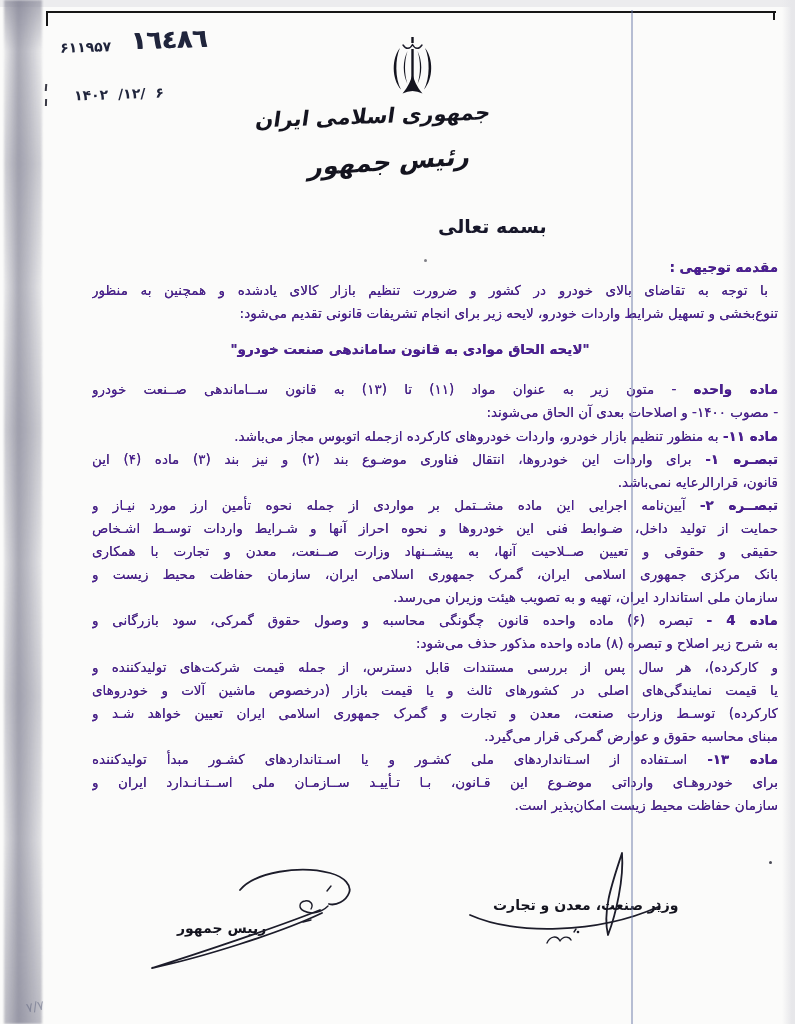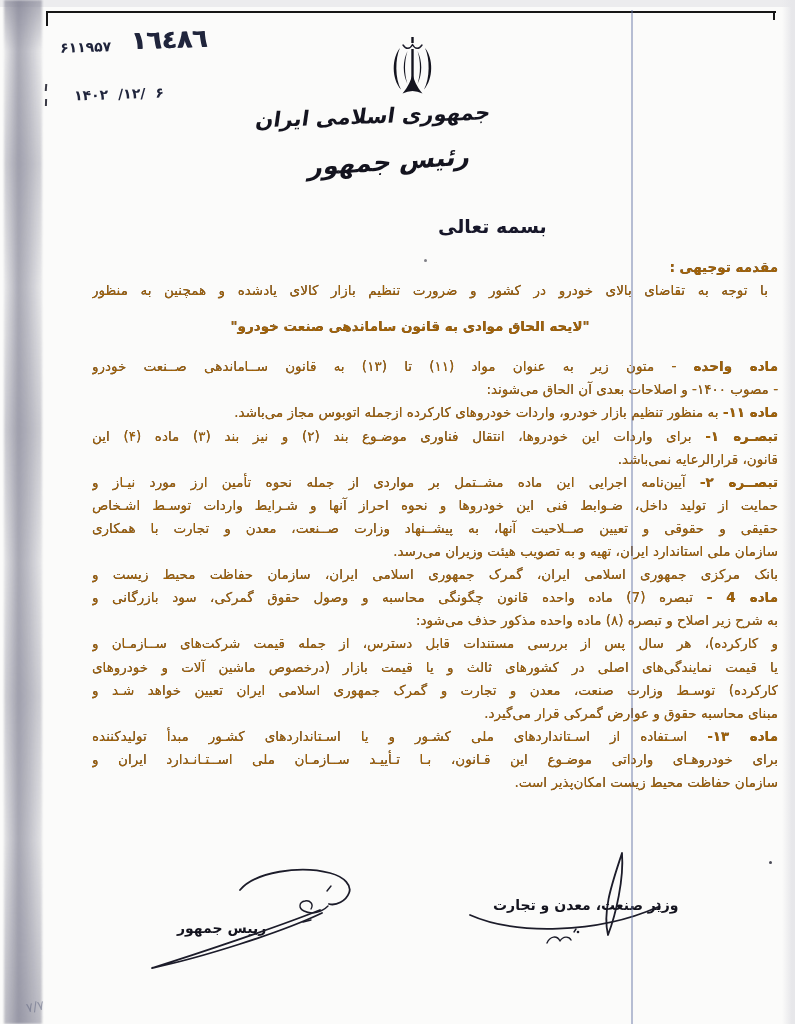--- a/index.html
+++ b/index.html
@@ -42,21 +42,21 @@
     transform:rotate(-10deg);direction:rtl;}
 
   
   .emblem{position:absolute;left:390px;top:36px;width:45px;height:64px;}
   .calli{position:absolute;direction:rtl;text-align:center;color:#14141f;font-weight:bold;white-space:nowrap;}
   .calli.republic{left:330px;top:103px;width:160px;font-size:21px;transform:skewX(-10deg) rotate(-2deg);}
   .calli.president{left:340px;top:146px;width:130px;font-size:25px;transform:skewX(-14deg) rotate(-4deg);}
   .bismillah{position:absolute;left:438px;top:215px;font-size:19px;font-weight:bold;direction:rtl;color:#17172a;}
 
   
-  .doc-body{position:absolute;left:92px;right:17px;top:256px;direction:rtl;font-size:13.5px;color:#a16207;z-index:2;}
+  .doc-body{position:absolute;left:92px;right:17px;top:256px;direction:rtl;font-size:13.5px;color:#4c1d95;z-index:2;}
   .line{line-height:23.1px;height:23.1px;overflow:hidden;text-align:justify;text-align-last:justify;
     text-shadow:0 0 .4px rgba(24,24,48,.85);}
   .line.r{text-align-last:right;}
   .line.ji{padding-right:10px;}
   .line.t{text-align:center;text-align-last:center;font-weight:bold;margin:13px 0 17px;position:relative;left:-25px;height:23.1px;}
   .lead{font-weight:bold;}
 
   
   .sig-label{position:absolute;direction:rtl;font-size:14px;font-weight:bold;color:#14141f;white-space:nowrap;z-index:3;}
   .minister-label{left:477px;top:897px;margin-left:16px;}
@@ -99,50 +99,51 @@
 <div class="calli republic">جمهوری اسلامی ایران</div>
 <div class="calli president">رئیس جمهور</div>
 <div class="bismillah">بسمه تعالی</div>
 
 <div class="doc-body">
 
     <div class="line r"><span class="lead">مقدمه توجیهی :</span><span></span></div>
 
     <div class="line ji"><span class="lead"></span><span>با توجه به تقاضای بالای خودرو در کشور و ضرورت تنظیم بازار کالای یادشده و همچنین به منظور</span></div>
 
+    <div class="line r"><span class="lead"></span><span>تنوع‌بخشی و تسهیل شرایط واردات خودرو، لایحه زیر برای انجام تشریفات قانونی تقدیم می‌شود:</span></div>
 
     <div class="line t"><span class="lead"></span><span>"لایحه الحاق موادی به قانون ساماندهی صنعت خودرو"</span></div>
 
     <div class="line j"><span class="lead">ماده واحده</span><span> - متون زیر به عنوان مواد (۱۱) تا (۱۳) به قانون ســاماندهی صــنعت خودرو</span></div>
 
     <div class="line r"><span class="lead"></span><span>- مصوب ۱۴۰۰- و اصلاحات بعدی آن الحاق می‌شوند:</span></div>
 
     <div class="line r"><span class="lead">ماده ۱۱-</span><span> به منظور تنظیم بازار خودرو، واردات خودروهای کارکرده ازجمله اتوبوس مجاز می‌باشد.</span></div>
 
     <div class="line j"><span class="lead">تبصـره ۱-</span><span> برای واردات این خودروها، انتقال فناوری موضـوع بند (۲) و نیز بند (۳) ماده (۴) این</span></div>
 
     <div class="line r"><span class="lead"></span><span>قانون، قرار‌الرعایه نمی‌باشد.</span></div>
 
     <div class="line j"><span class="lead">تبصــره ۲-</span><span> آیین‌نامه اجرایی این ماده مشــتمل بر مواردی از جمله نحوه تأمین ارز مورد نیـاز و</span></div>
 
     <div class="line j"><span class="lead"></span><span>حمایت از تولید داخل، ضـوابط فنی این خودروها و نحوه احراز آنها و شـرایط واردات توسـط اشـخاص</span></div>
 
     <div class="line j"><span class="lead"></span><span>حقیقی و حقوقی و تعیین صــلاحیت آنها، به پیشــنهاد وزارت صــنعت، معدن و تجارت با همکاری</span></div>
 
+    <div class="line j"><span class="lead"></span><span>بانک مرکزی جمهوری اسلامی ایران، گمرک جمهوری اسلامی ایران، سازمان حفاظت محیط زیست و</span></div>
+
     <div class="line r"><span class="lead"></span><span>سازمان ملی استاندارد ایران، تهیه و به تصویب هیئت وزیران می‌رسد.</span></div>
 
-    <div class="line j"><span class="lead"></span><span>بانک مرکزی جمهوری اسلامی ایران، گمرک جمهوری اسلامی ایران، سازمان حفاظت محیط زیست و</span></div>
-
-    <div class="line j"><span class="lead">ماده 4 -</span><span> تبصره (7) ماده واحده قانون چگونگی محاسبه و وصول حقوق گمرکی، سود بازرگانی و</span></div>
+    <div class="line j"><span class="lead">ماده 4 -</span><span> تبصره (۶) ماده واحده قانون چگونگی محاسبه و وصول حقوق گمرکی، سود بازرگانی و</span></div>
 
 
     <div class="line r"><span class="lead"></span><span>به شرح زیر اصلاح و تبصره (۸) ماده واحده مذکور حذف می‌شود:</span></div>
 
 
-    <div class="line j"><span class="lead"></span><span>و کارکرده)، هر سال پس از بررسی مستندات قابل دسترس، از جمله قیمت شرکت‌های ســازمـان و</span></div>
+    <div class="line j"><span class="lead"></span><span>و کارکرده)، هر سال پس از بررسی مستندات قابل دسترس، از جمله قیمت شرکت‌های تولیدکننده و</span></div>
 
     <div class="line j"><span class="lead"></span><span>یا قیمت نمایندگی‌های اصلی در کشورهای ثالث و یا قیمت بازار (درخصوص ماشین آلات و خودروهای</span></div>
 
     <div class="line j"><span class="lead"></span><span>کارکرده) توسـط وزارت صنعت، معدن و تجارت و گمرک جمهوری اسلامی ایران تعیین خواهد شـد و</span></div>
 
     <div class="line r"><span class="lead"></span><span>مبنای محاسبه حقوق و عوارض گمرکی قرار می‌گیرد.</span></div>
 
     <div class="line j"><span class="lead">ماده ۱۳-</span><span> اسـتفاده از اسـتانداردهای ملی کشـور و یا اسـتانداردهای کشـور مبدأ تولیدکننده</span></div>
 
     <div class="line j"><span class="lead"></span><span>برای خودروهـای وارداتی موضـوع این قـانون، بـا تـأییـد ســازمـان ملی اســتـانـدارد ایران و</span></div>

